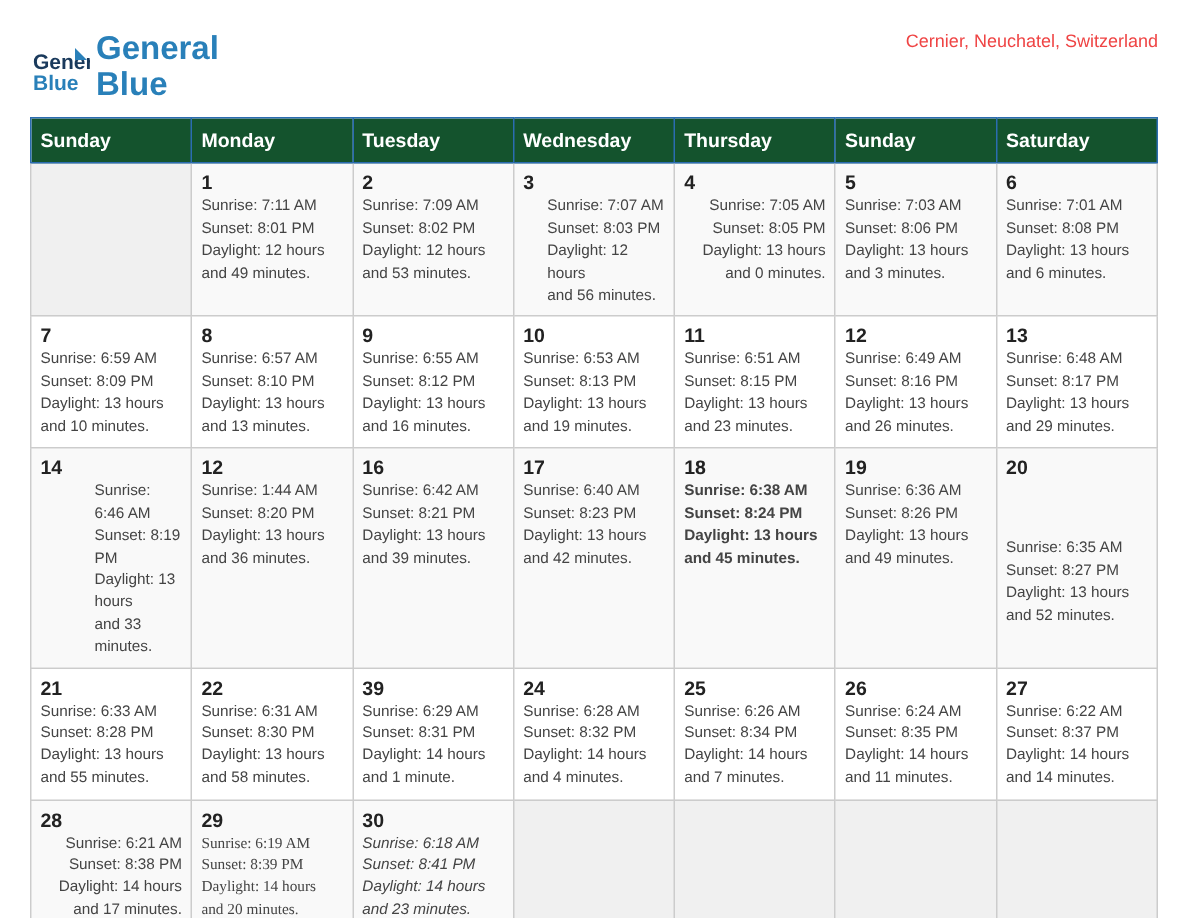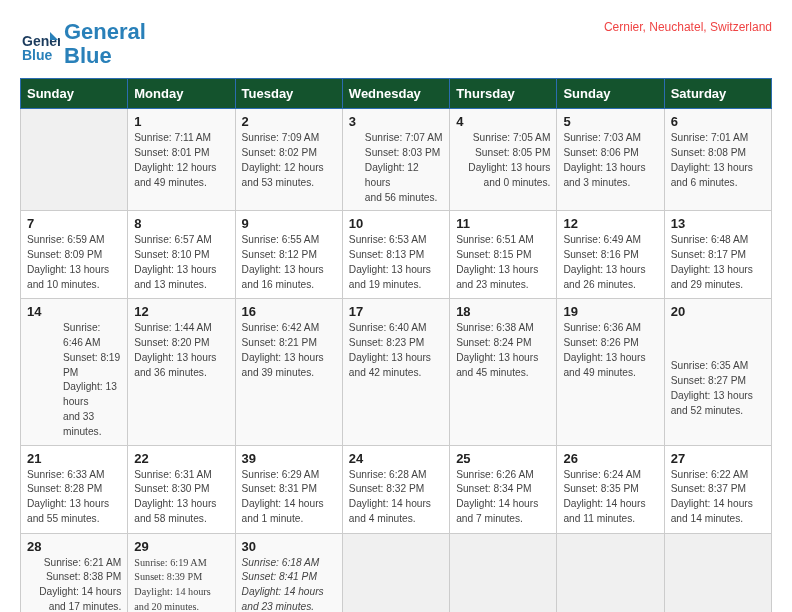--- a/index.html
+++ b/index.html
@@ -243,21 +243,21 @@
         </td>
         <td>
           <span class="day-num">17</span>
           <div class="day-info" style="white-space: pre-line;">Sunrise: 6:40 AM
 Sunset: 8:23 PM
 Daylight: 13 hours
 and 42 minutes.</div>
         </td>
         <td>
           <span class="day-num">18</span>
-          <div class="day-info" style="white-space: pre-line;">Sunrise: 6:38 AM
+          <div class="day-info" style="white-space: pre-line; font-weight: bold;">Sunrise: 6:38 AM
 Sunset: 8:24 PM
 Daylight: 13 hours
 and 45 minutes.</div>
         </td>
         <td>
           <span class="day-num">19</span>
           <div class="day-info" style="white-space: pre-line;">Sunrise: 6:36 AM
 Sunset: 8:26 PM
 Daylight: 13 hours
 and 49 minutes.</div>

